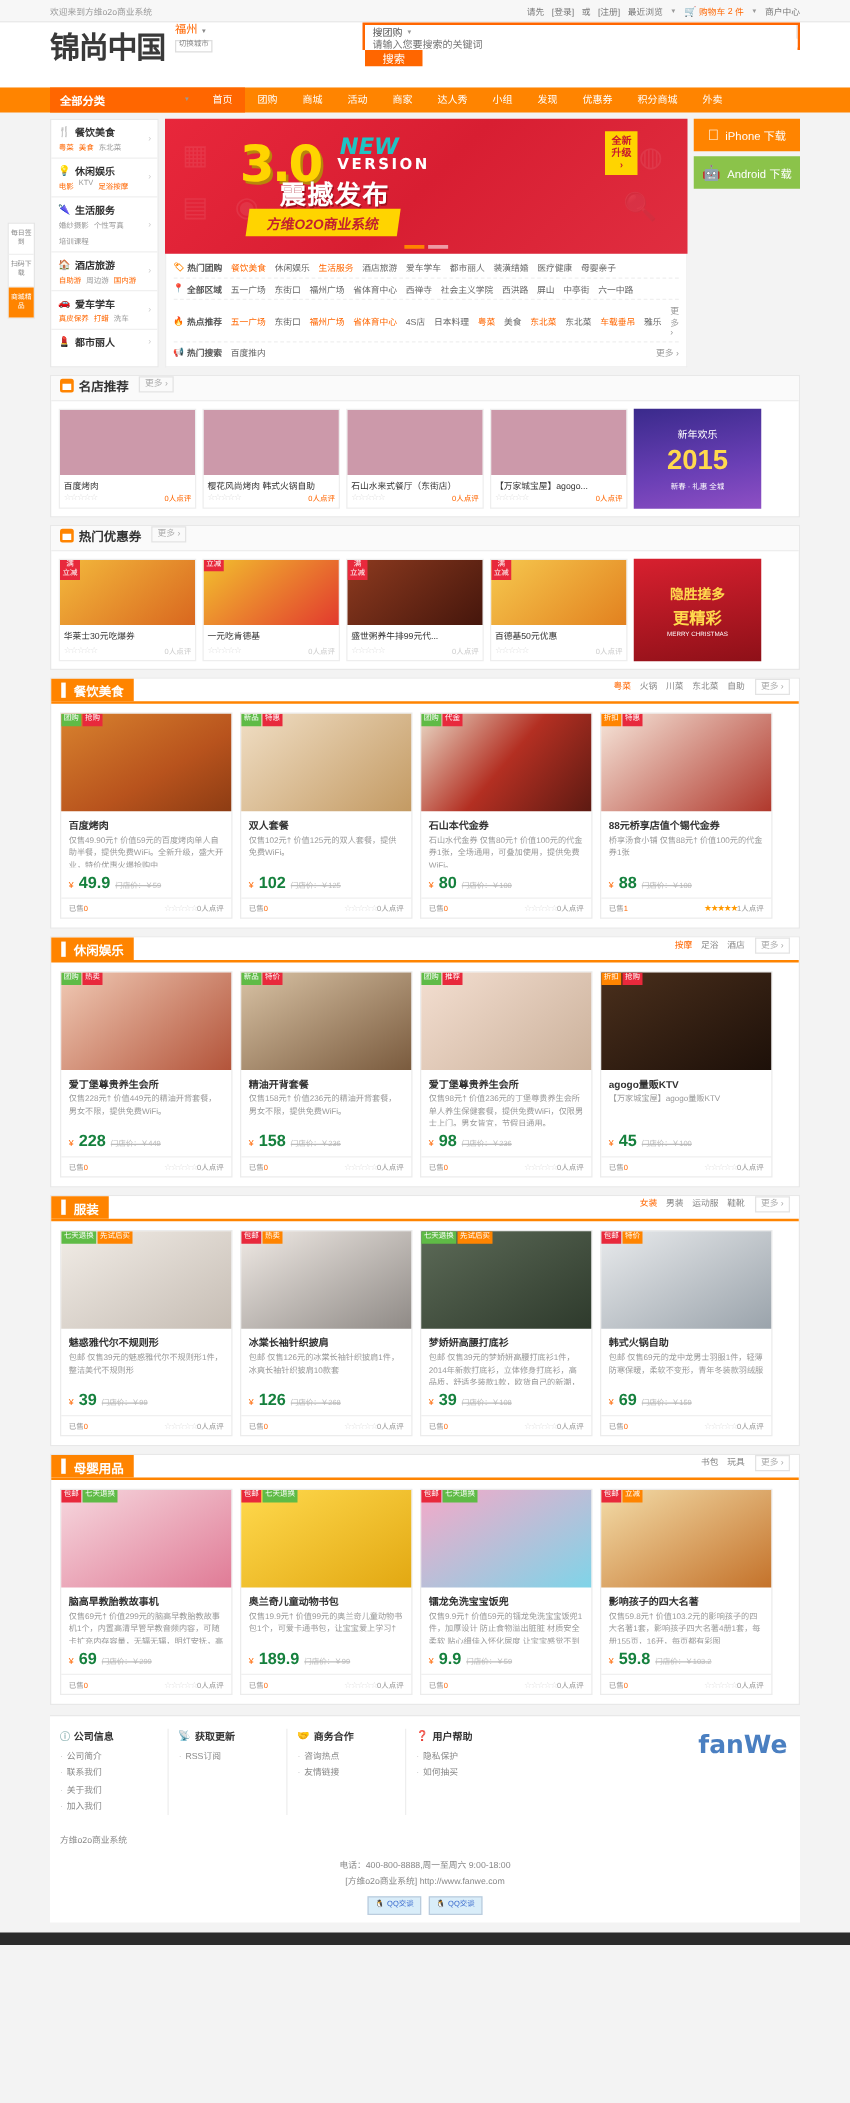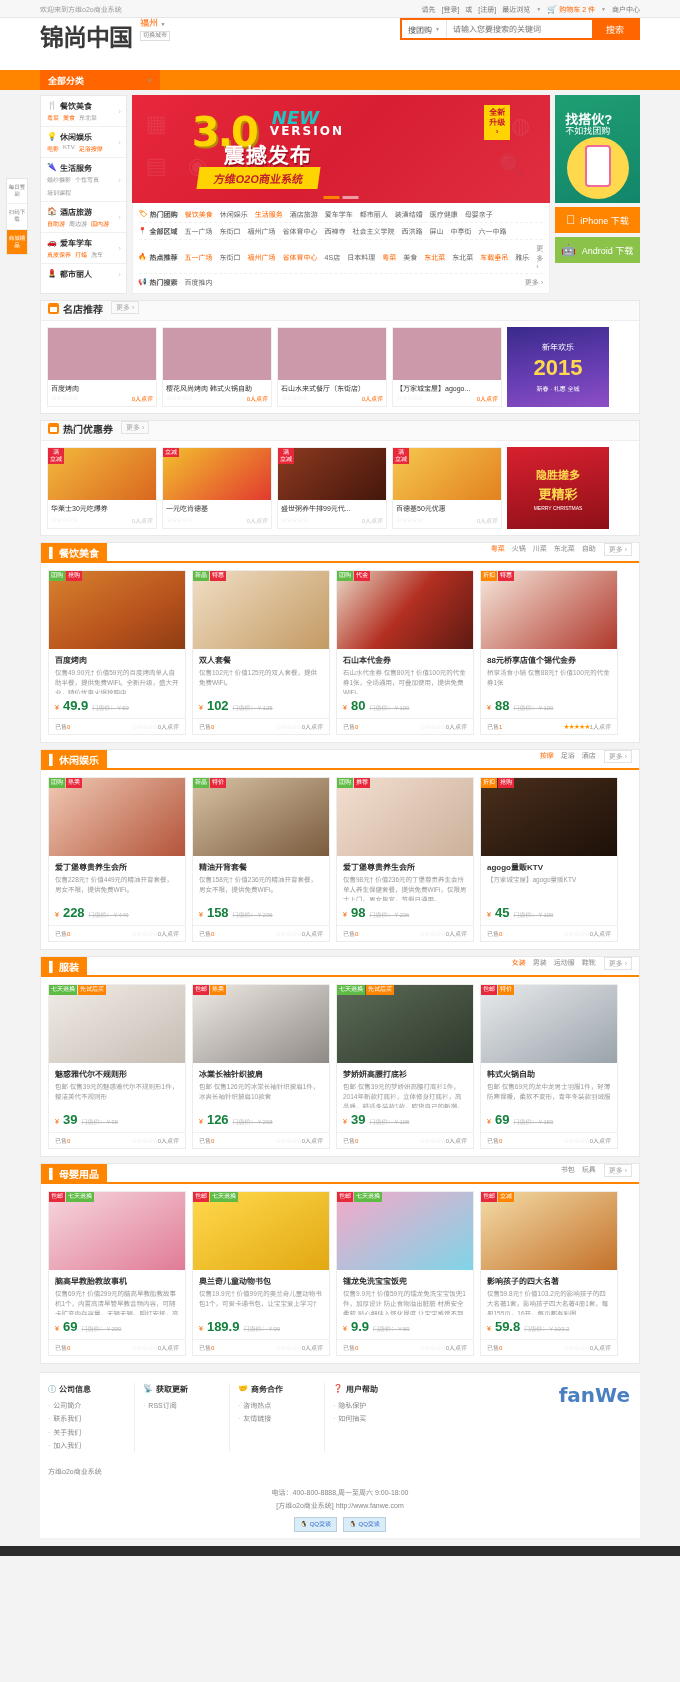--- a/index.html
+++ b/index.html
@@ -25,21 +25,21 @@
 
   
   .header { background:#fff; }
   .header .wrap { display:flex; align-items:flex-start; height:52px; }
   .logo { font-size:24px; font-weight:bold; color:#3a3a3a; letter-spacing:-1px;
           font-family:"DejaVu Sans",sans-serif; }
   .city { margin-left:8px; line-height:1.25; }
   .city .name { color:#ff6600; font-size:9px; }
   .city .name .caret { color:#888; }
   .city .switch { border:1px solid #ddd; font-size:6px; color:#888; padding:0 2px; display:inline-block; margin-top:2px;}
-  .searchbox { margin-left:auto; display:flex; border:2px solid #ff6600; height:22px; width:240px; background:#fff; }
+  .searchbox { margin-left:auto; display:flex; border:2px solid #ff6600; height:22px; width:350px; background:#fff;flex-direction:column; }
   .sel { display:flex; align-items:center; gap:3px; padding:0 6px; font-size:8px; color:#555;
          border-right:1px solid #e5e5e5; white-space:nowrap; }
   .searchbox input { flex:1; border:0; outline:none; padding:0 6px; font-size:8px; color:#bbb;
                      font-family:inherit; }
   .sbtn { width:46px; background:#ff6600; color:#fff; font-size:9px;
           display:flex; align-items:center; justify-content:center; cursor:pointer; }
 
   
   .mainnav { background:#ff8400; height:20px; }
   .mainnav .wrap { display:flex; align-items:flex-start; height:20px; }
@@ -263,20 +263,33 @@
     </div>
   </div>
 </div>
 
 <div class="mainnav">
   <div class="wrap">
     <div class="allcat">
       <span>全部分类</span>
       <span class="caret">▼</span>
     </div>
+    <div class="navitems" id="navitems">
+        <a class="on">首页</a>
+        <a>团购</a>
+        <a>商城</a>
+        <a>活动</a>
+        <a>商家</a>
+        <a>达人秀</a>
+        <a>小组</a>
+        <a>发现</a>
+        <a>优惠券</a>
+        <a>积分商城</a>
+        <a>外卖</a>
+      </div>
   </div>
 </div>
 
 <div style="position:relative;">
 <div class="rail" id="rail">
       <div>每日签到</div>
       <div>扫码下载</div>
       <div class="on">商城精品</div>
     </div>
 
@@ -432,26 +445,20 @@
                 <span class="ic">📢</span>
                 <span>热门搜索</span>
               </span>
               <a>百度推内</a>
               <span class="more">更多 ›</span>
             </div>
           </div>
     </div>
 
     <div class="heroright">
-      <div class="adimg">
-        <div class="t1">找搭伙?</div>
-        <div class="t2">不如找团购</div>
-        <div class="circ"></div>
-        <div class="phone"></div>
-      </div>
       <div class="dlbtn dl-ios">
         <span class="gl"></span>
         <span>iPhone 下载</span>
       </div>
       <div class="dlbtn dl-and">
         <span class="gl">🤖</span>
         <span>Android 下载</span>
       </div>
     </div>
   </div>

